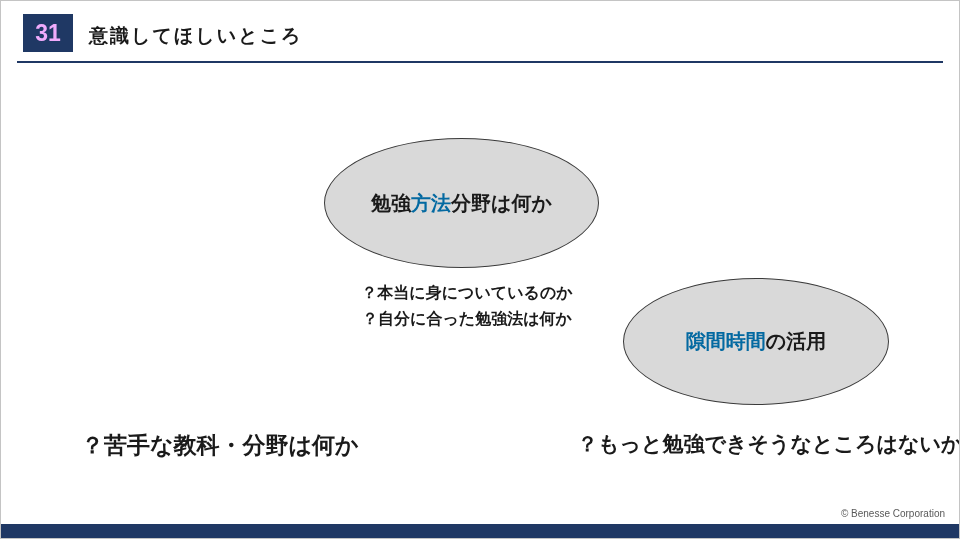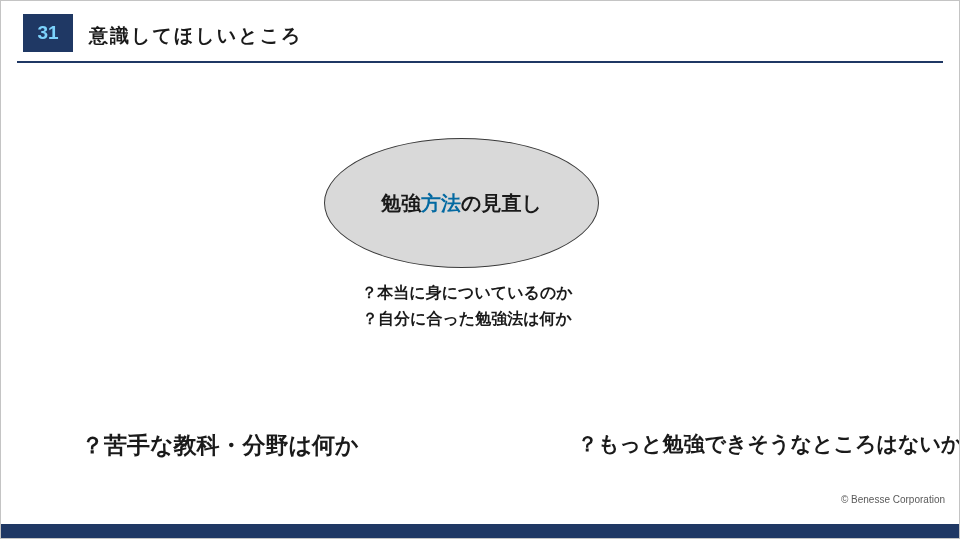--- a/index.html
+++ b/index.html
@@ -17,22 +17,22 @@
     box-sizing: border-box;
     overflow: hidden;
   }
 
   
   .slide-number {
     position: absolute;
     left: 22px; top: 13px;
     width: 50px; height: 38px;
     background: #1f3864;
-    color: #7dd3fc;
-    font-size: 19px;
+    color: #f0abfc;
+    font-size: 23px;
     font-weight: bold;
     display: flex;
     align-items: center;
     justify-content: center;
   }
   .slide-title {
     position: absolute;
     left: 88px; top: 22px;
     font-size: 19px;
     font-weight: 600;
@@ -99,21 +99,21 @@
     text-align: center;
     font-size: 16px;
     line-height: 26px;
   }
   .note-left  { left: 80px;  top: 429px; font-size: 23px; }
   .note-right { left: 576px; top: 429px; font-size: 21px; }
 
   
   .copyright {
     position: absolute;
-    right: 14px; bottom: 33px;
+    right: 14px; bottom: 19px;
     font-size: 10px;
     color: #595959;
   }
   .bottom-bar {
     position: absolute;
     left: 0; right: 0; bottom: 0;
     height: 14px;
     background: #1f3864;
   }
 </style>
@@ -123,24 +123,27 @@
 <div class="slide">
 
   <div class="slide-number">
     <span>31</span>
   </div>
   <div class="slide-title">意識してほしいところ</div>
   <div class="title-underline"></div>
 
 
   <div class="bubble bubble-top">
-    <span class="label"><span>勉強</span><span class="hl">方法</span><span>の見直し</span></span>
+    <span class="label"><span>勉強</span><span class="hl">方法</span><span>分野は何か</span></span>
   </div>
 
 
+  <div class="bubble bubble-right">
+    <span class="label"><span></span><span class="hl">隙間時間</span><span>の活用</span></span>
+  </div>
 
   <div class="note note-center">
     <div>？本当に身についているのか</div>
     <div>？自分に合った勉強法は何か</div>
   </div>
   <div class="note note-left">？苦手な教科・分野は何か</div>
   <div class="note note-right">？もっと勉強できそうなところはないか</div>
 
   <div class="copyright">© Benesse Corporation</div>
   <div class="bottom-bar"></div>

